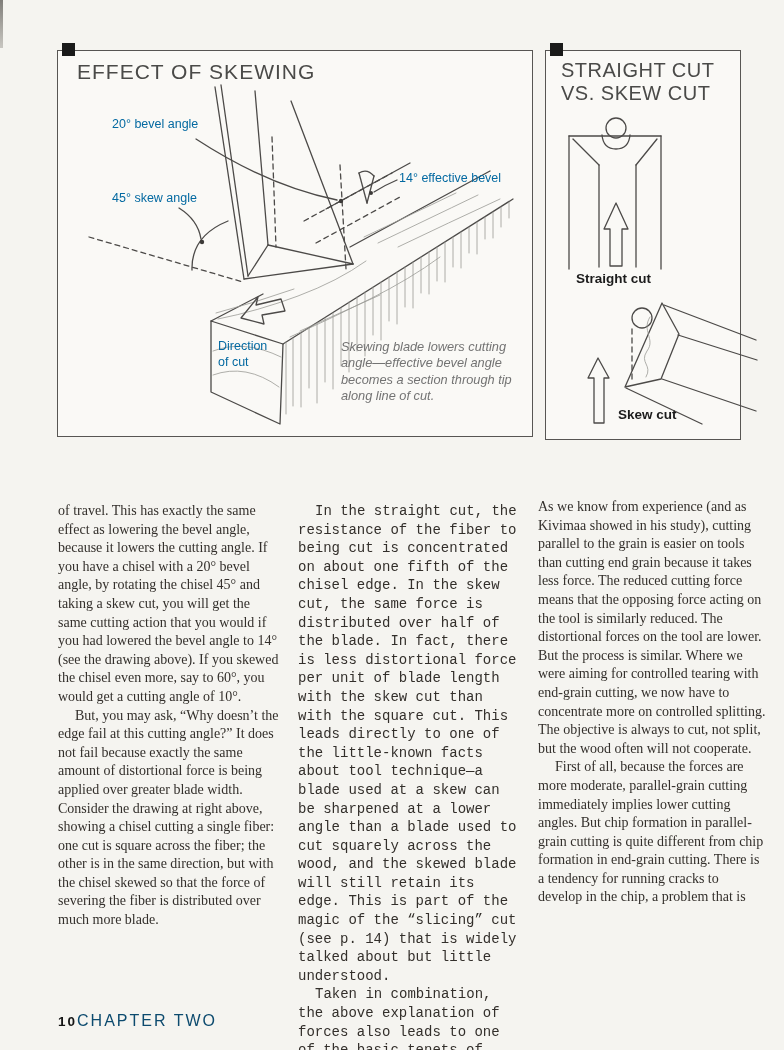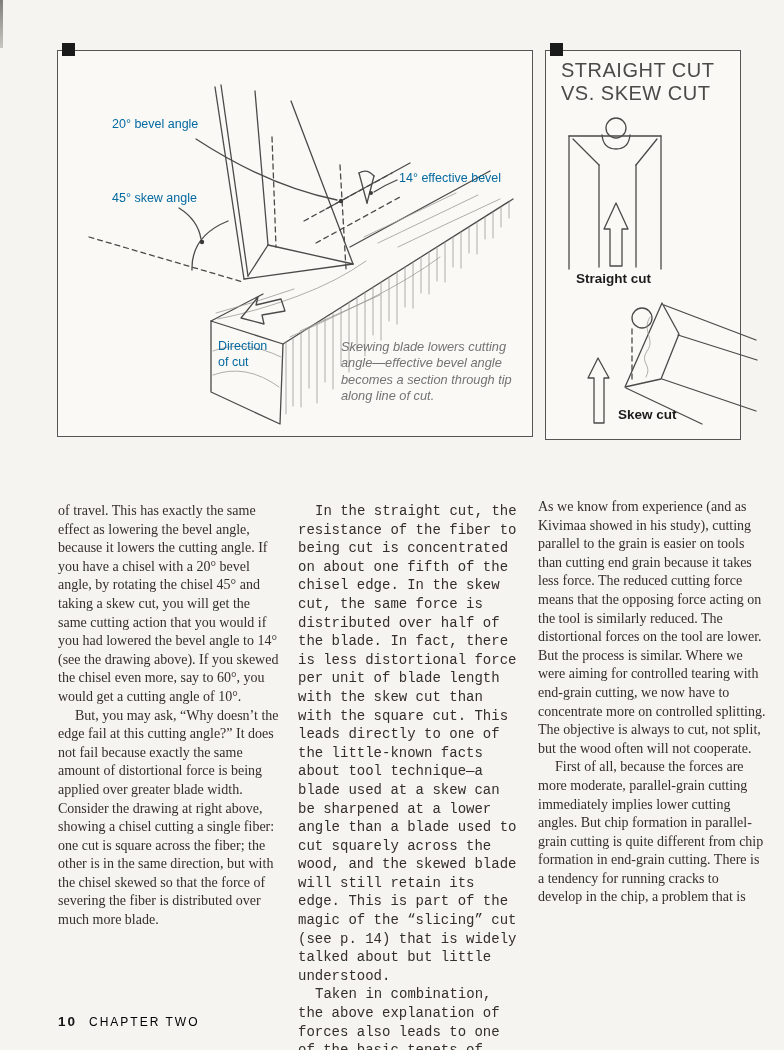--- a/index.html
+++ b/index.html
@@ -21,22 +21,22 @@
   .fig-caption{position:absolute;left:283px;top:288px;width:198px;font-size:12.8px;
         font-style:italic;color:#737373;line-height:16.3px;}
   .cut-label{position:absolute;font-weight:bold;font-size:13.5px;color:#1c1c1c;white-space:nowrap;}
   .column{position:absolute;width:223px;font-family:"Liberation Serif","DejaVu Serif",serif;
         font-size:14px;line-height:18.6px;color:#332f2b;}
   .column p{margin:0;}
   .column p.indent{text-indent:17px;}
   .col-heading{font-family:"Liberation Sans",sans-serif;font-weight:bold;font-size:12.5px;
         letter-spacing:0.3px;color:#2b2a28;margin:0 0 4px 0;}
   .footer{position:absolute;left:58px;top:1012px;}
-  .footer .num{font-weight:bold;font-size:13.5px;letter-spacing:2px;color:#141414;margin-right:12px;}
-  .footer .chapter{font-size:12px;letter-spacing:2px;color:#000000;}
+  .footer .num{font-weight:bold;font-size:13.5px;letter-spacing:2px;color:#141414;}
+  .footer .chapter{font-size:16px;letter-spacing:2px;color:#0c4a6e;}
   svg path, svg line, svg circle{fill:none;stroke:#4c4a48;stroke-width:1.3;
         stroke-linecap:round;stroke-linejoin:round;}
   svg .thin{stroke:#9b9a96;stroke-width:0.8;}
   svg .dash{stroke-dasharray:5,4;}
   svg .dot{fill:#3c3a38;stroke:none;}
 </style>
 </head>
 <body>
 
 <div class="page">
@@ -88,20 +88,21 @@
       <path d="M309,152 L316,125"></path>
       <path d="M301,122 Q309,117 316,125"></path>
       <circle class="dot" cx="313" cy="142" r="2"></circle>
       <path d="M316,141 Q327,134 339,129"></path>
 
       <path d="M138,88 Q210,135 279,149"></path>
       <circle class="dot" cx="283" cy="150" r="2.2"></circle>
       <path d="M121,157 Q140,169 143,188"></path>
     </svg>
     <div class="corner-square"></div>
+    <div class="fig-title">EFFECT OF SKEWING</div>
     <div class="diagram-label" style="left:54px;top:66px;">20° bevel angle</div>
     <div class="diagram-label" style="left:54px;top:140px;">45° skew angle</div>
     <div class="diagram-label" style="left:341px;top:120px;">14° effective bevel</div>
     <div class="diagram-label" style="left:160px;top:288px;">
       <span>Direction</span><br>
       <span>of cut</span>
     </div>
     <div class="fig-caption">Skewing blade lowers cutting angle—effective bevel angle becomes a section through tip along line of cut.</div>
   </div>
 

